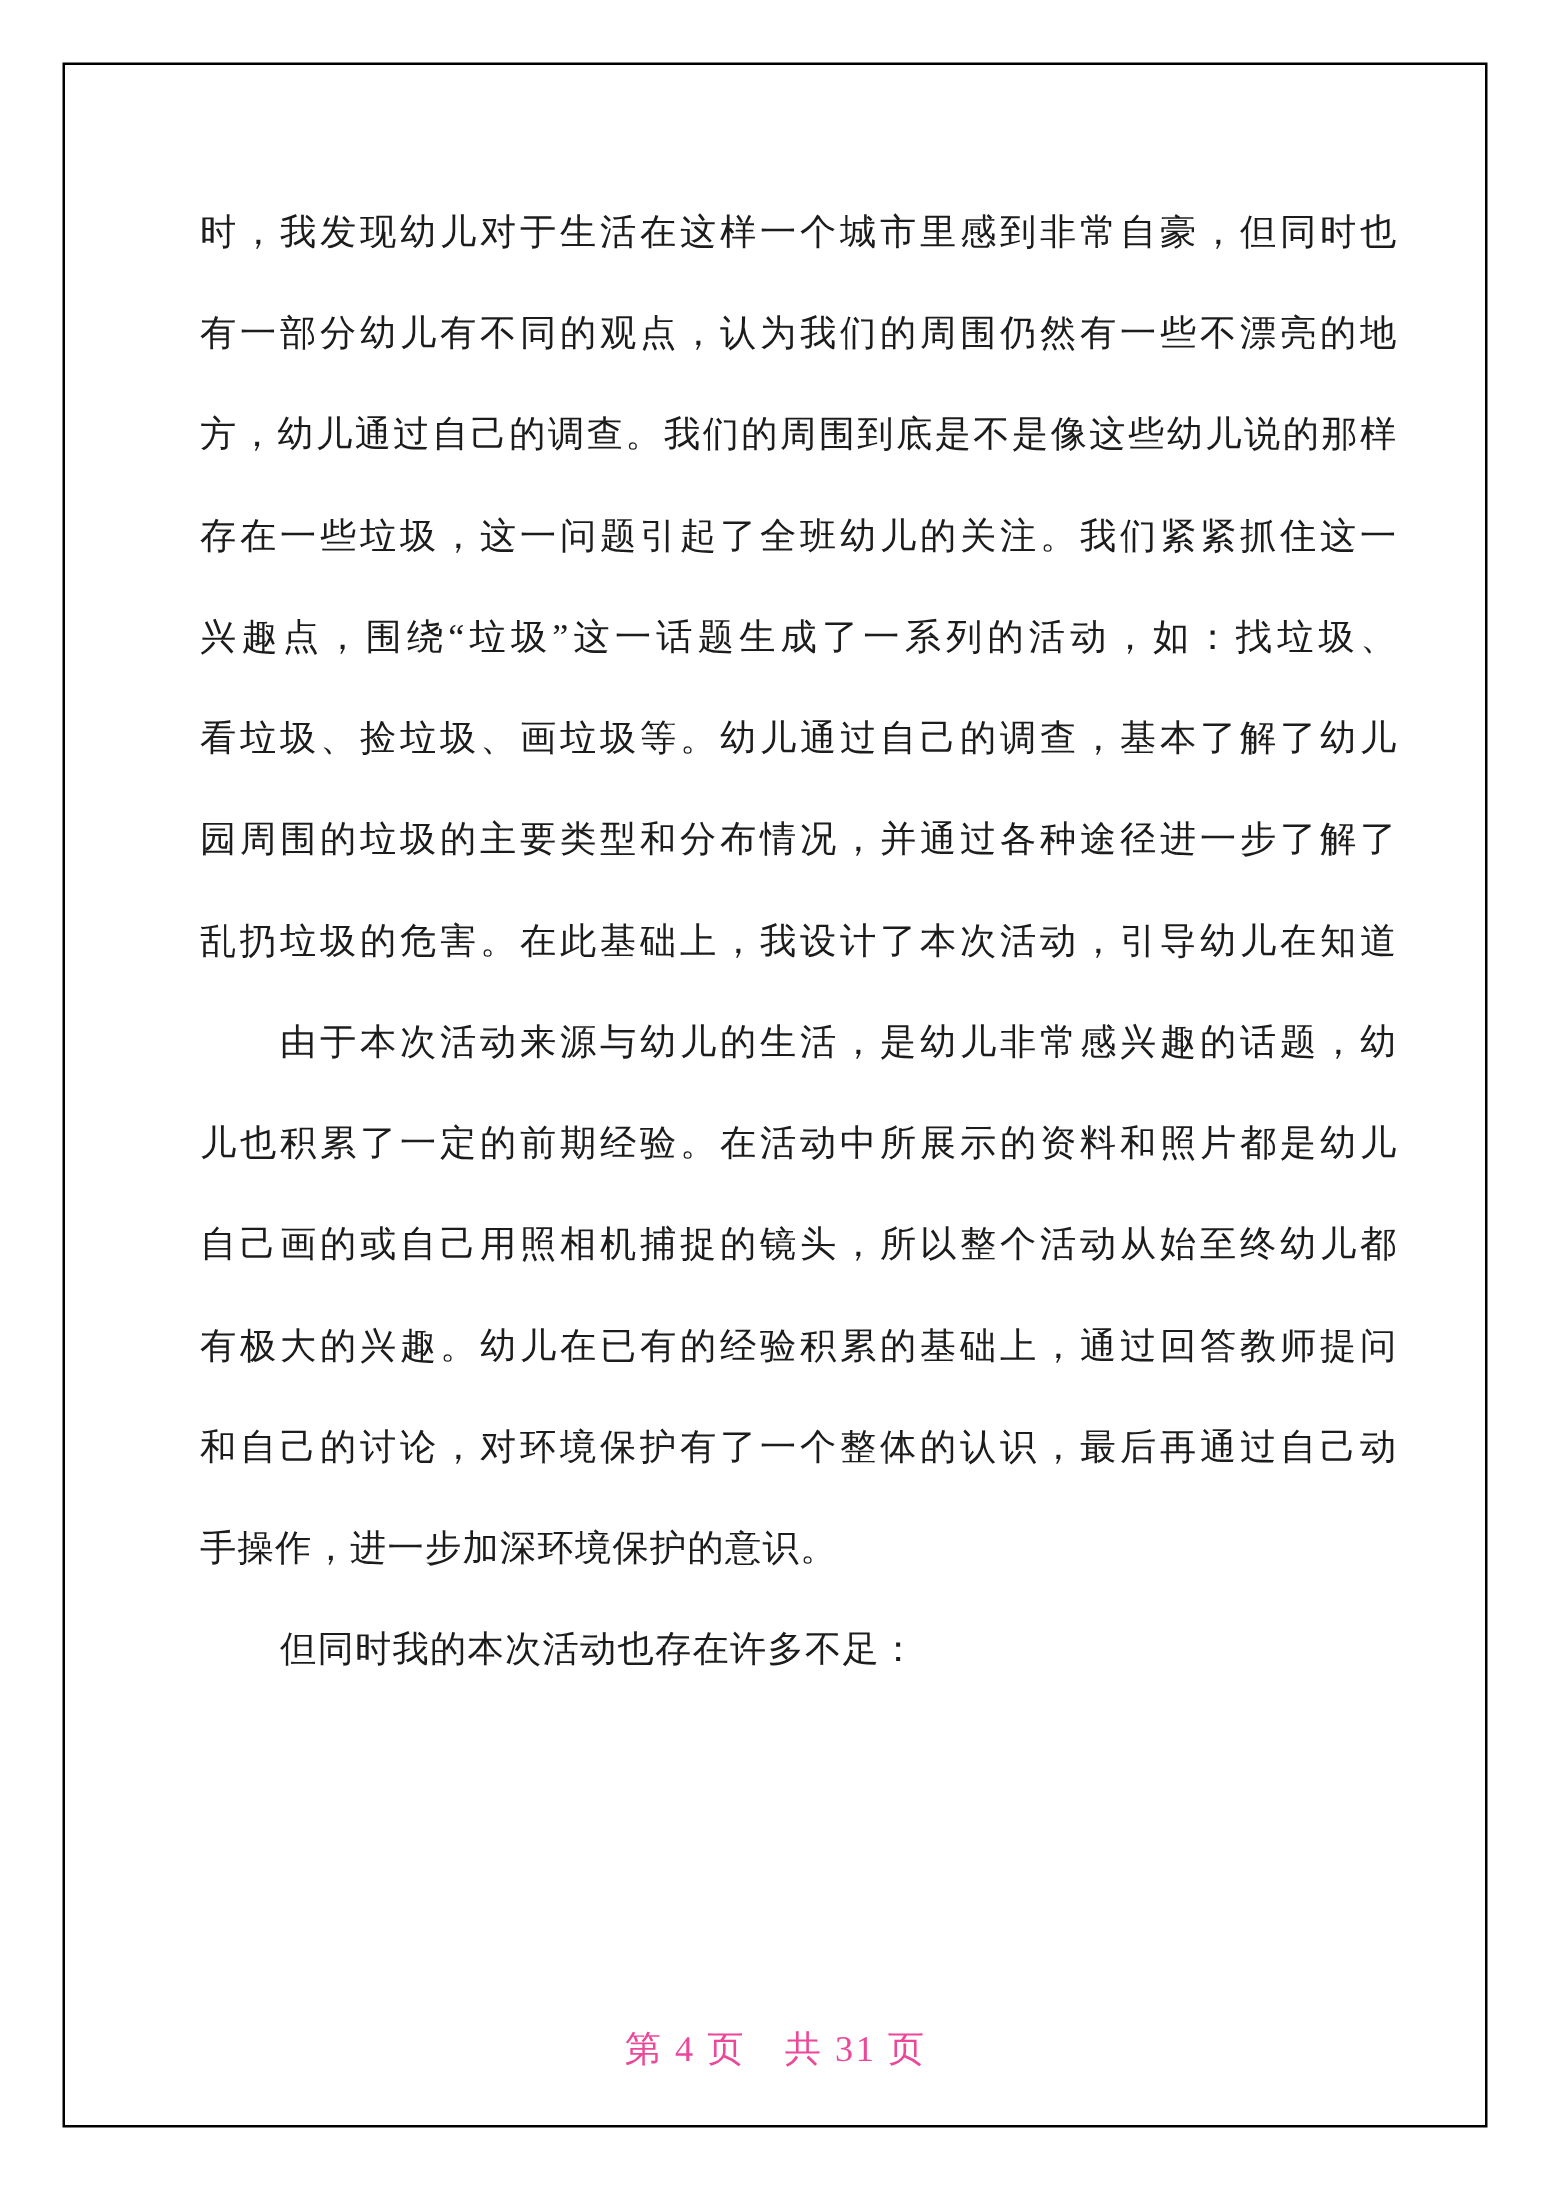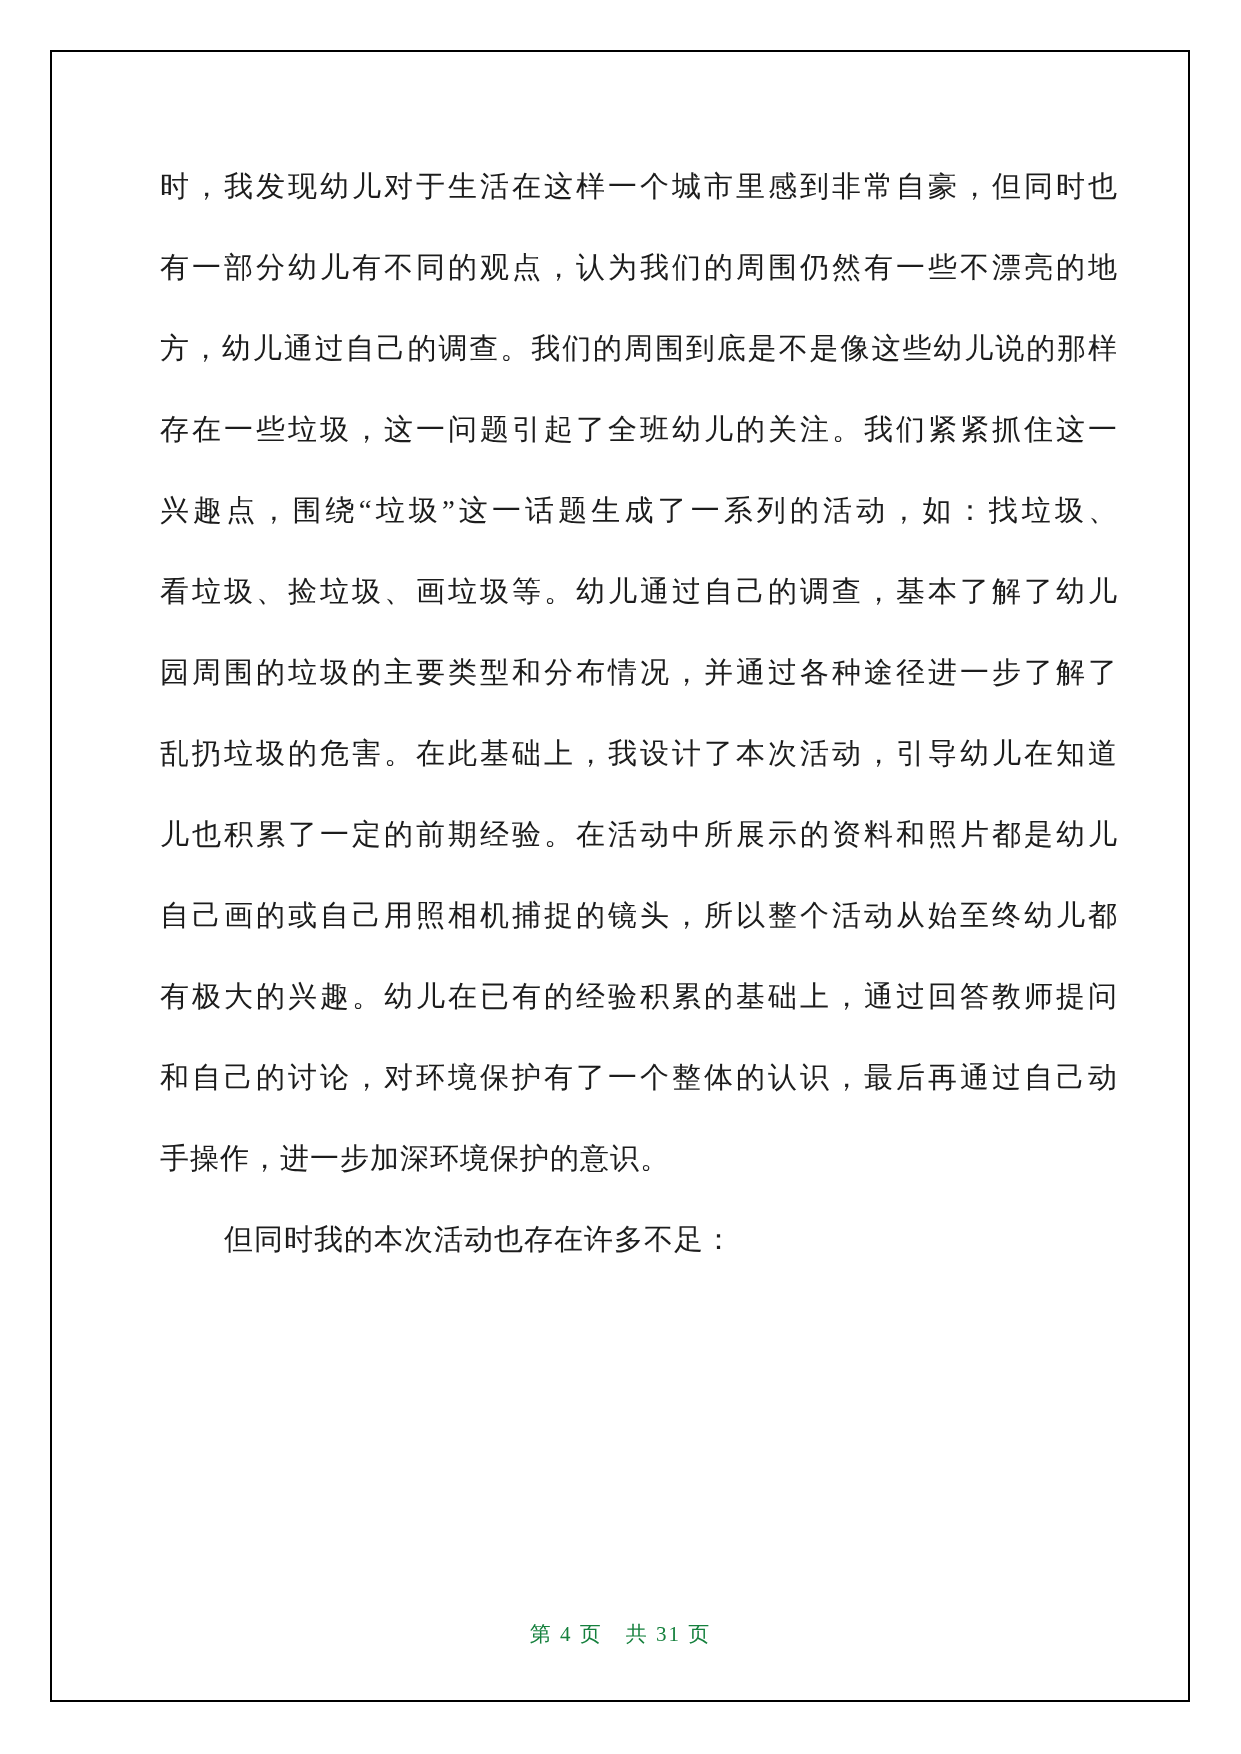--- a/index.html
+++ b/index.html
@@ -49,39 +49,40 @@
     text-indent: 64px;
   }
   .footer {
     position: absolute;
     left: 0;
     top: 1620px;
     width: 1241px;
     text-align: center;
   }
   .footer-text {
-    font-size: 21px;
+    font-size: 29px;
     letter-spacing: 2px;
-    color: #15803d;
+    color: #ec4899;
   }
 </style>
 </head>
 <body>
 
 <div class="page-frame"></div>
 
 <div class="textblock">
     <div class="line fill">时，我发现幼儿对于生活在这样一个城市里感到非常自豪，但同时也</div>
     <div class="line fill">有一部分幼儿有不同的观点，认为我们的周围仍然有一些不漂亮的地</div>
     <div class="line fill">方，幼儿通过自己的调查。我们的周围到底是不是像这些幼儿说的那样</div>
     <div class="line fill">存在一些垃圾，这一问题引起了全班幼儿的关注。我们紧紧抓住这一</div>
     <div class="line fill">兴趣点，围绕“垃圾”这一话题生成了一系列的活动，如：找垃圾、</div>
     <div class="line fill">看垃圾、捡垃圾、画垃圾等。幼儿通过自己的调查，基本了解了幼儿</div>
     <div class="line fill">园周围的垃圾的主要类型和分布情况，并通过各种途径进一步了解了</div>
     <div class="line fill">乱扔垃圾的危害。在此基础上，我设计了本次活动，引导幼儿在知道</div>
+    <div class="line fill indent">由于本次活动来源与幼儿的生活，是幼儿非常感兴趣的话题，幼</div>
     <div class="line fill">儿也积累了一定的前期经验。在活动中所展示的资料和照片都是幼儿</div>
     <div class="line fill">自己画的或自己用照相机捕捉的镜头，所以整个活动从始至终幼儿都</div>
     <div class="line fill">有极大的兴趣。幼儿在已有的经验积累的基础上，通过回答教师提问</div>
     <div class="line fill">和自己的讨论，对环境保护有了一个整体的认识，最后再通过自己动</div>
     <div class="line">手操作，进一步加深环境保护的意识。</div>
     <div class="line indent">但同时我的本次活动也存在许多不足：</div>
   </div>
 
 <div class="footer">
   <span class="footer-text">第 4 页　共 31 页</span>

